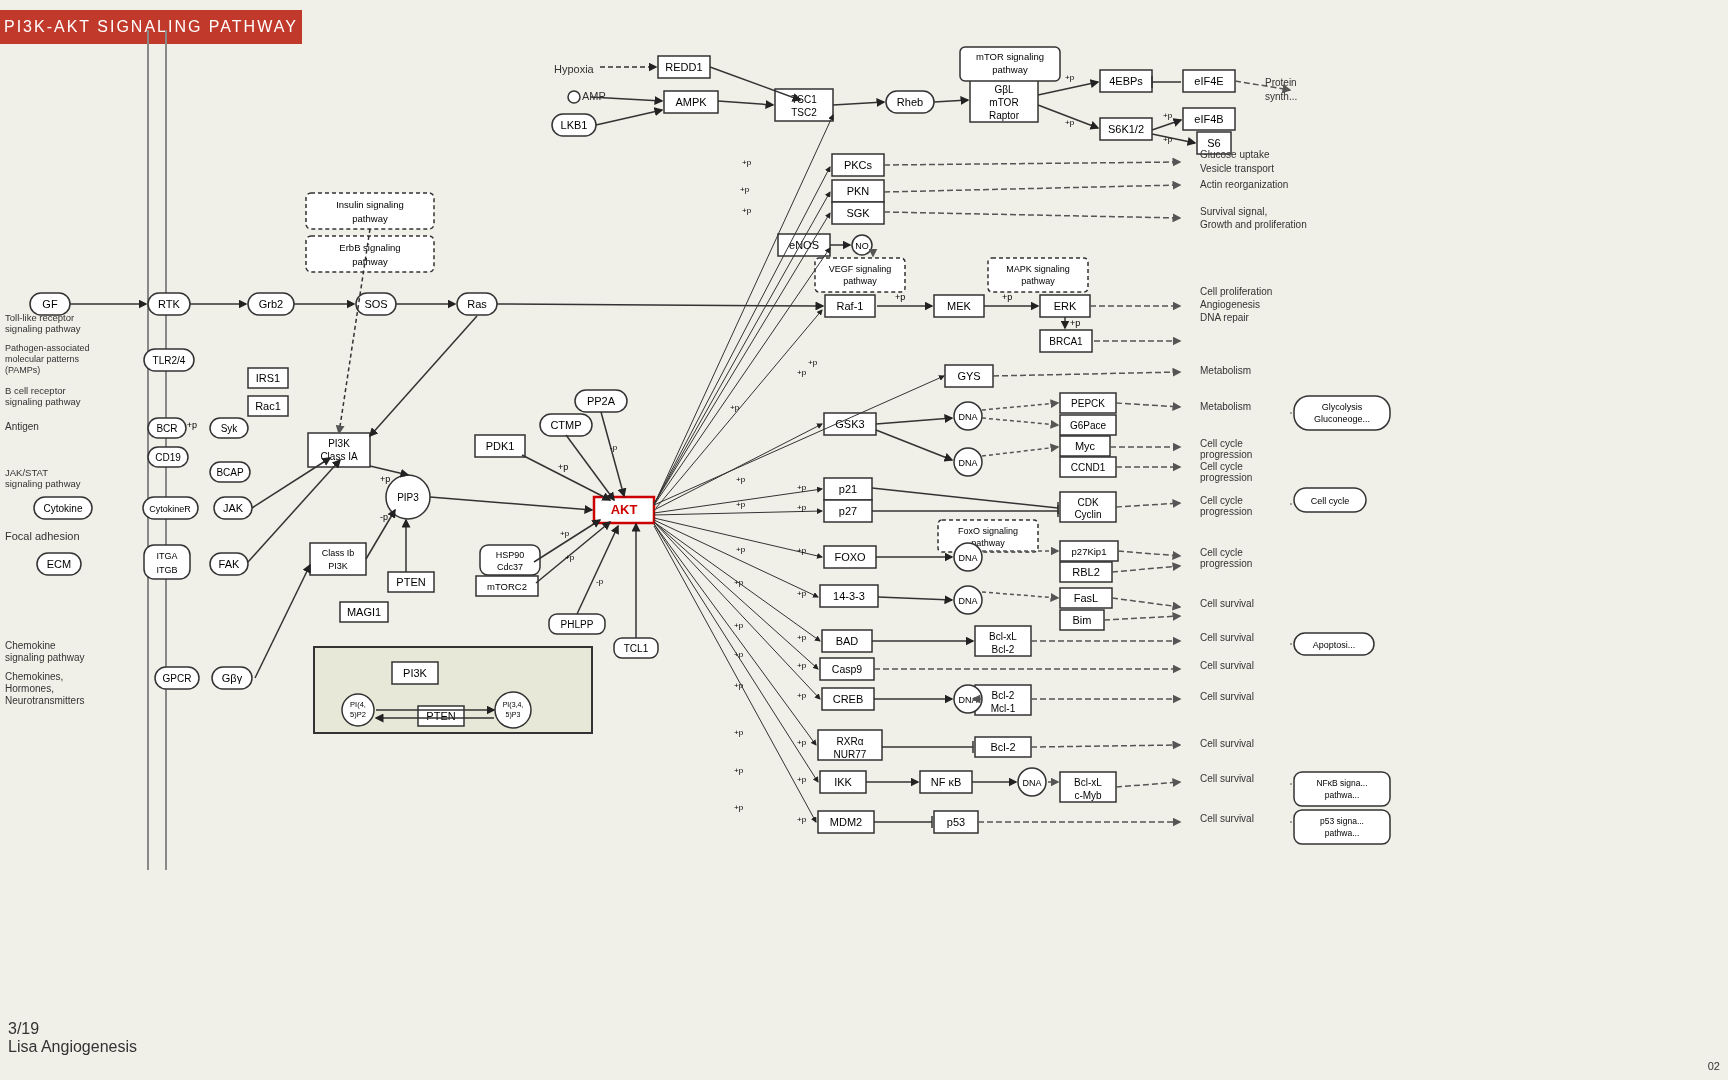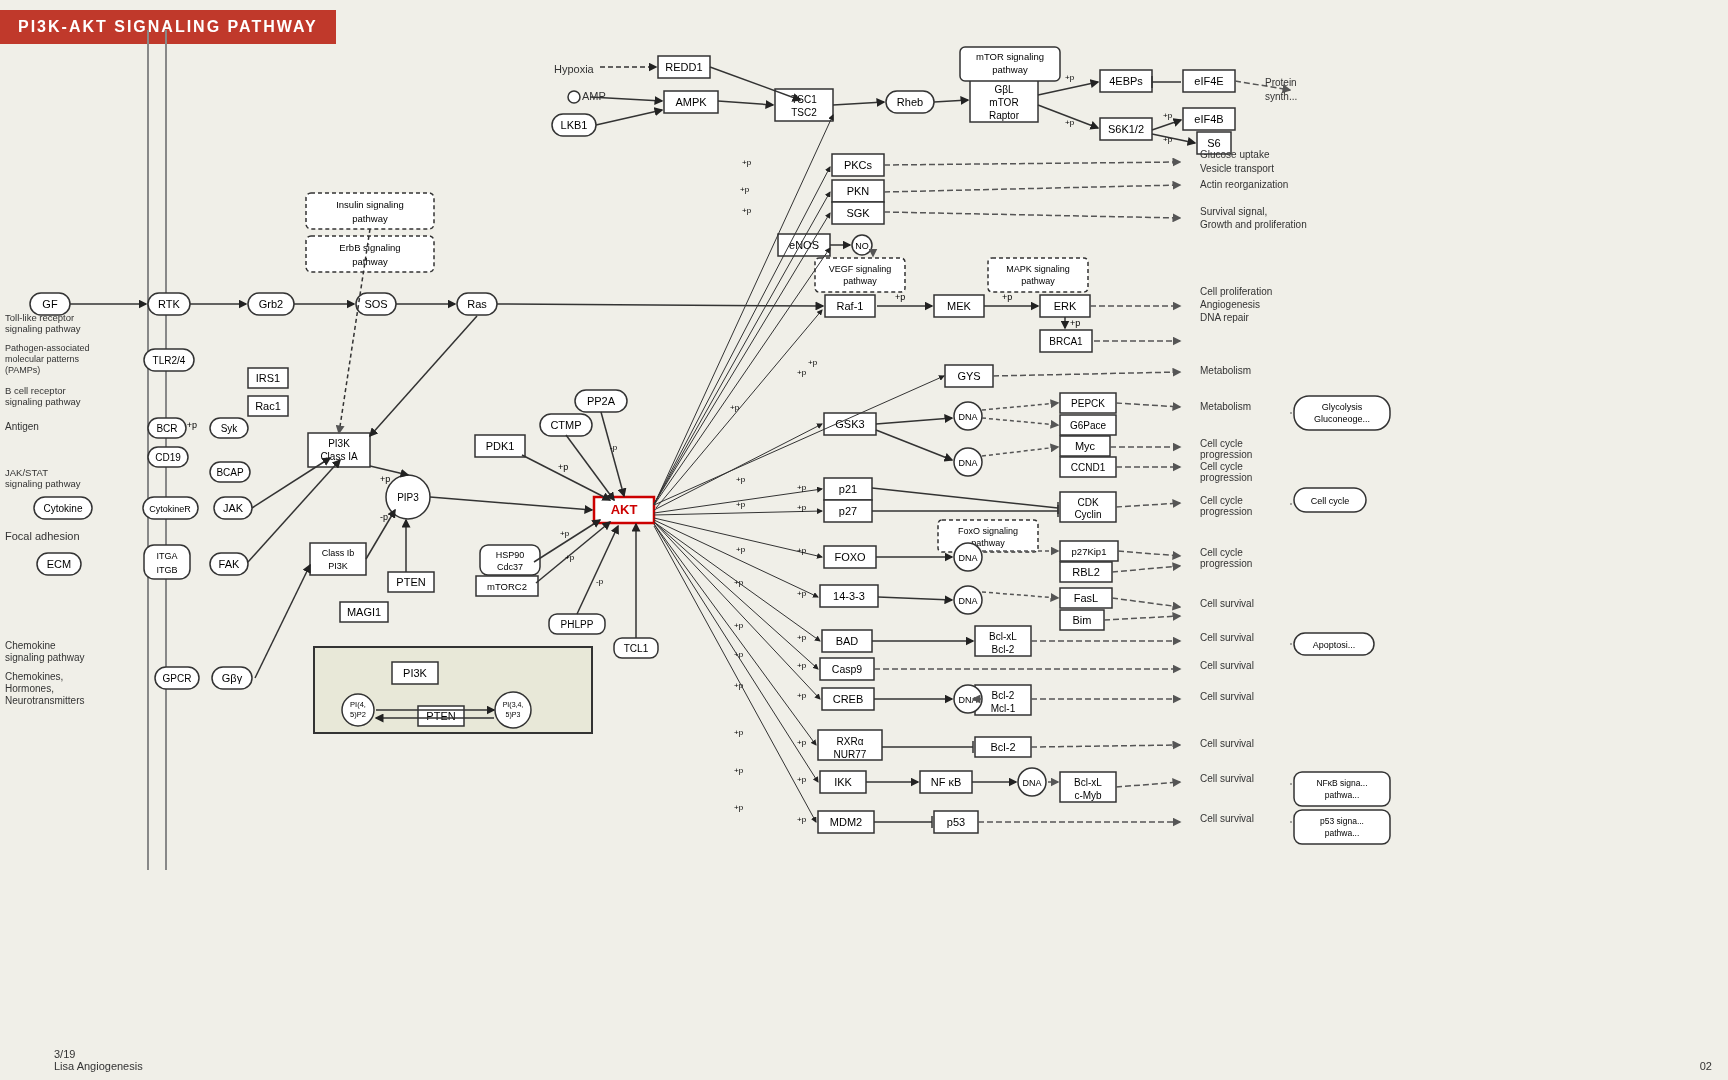--- a/index.html
+++ b/index.html
@@ -24,37 +24,36 @@
       width: 100%;
       height: 100%;
     }
     .title-box {
       position: absolute;
       top: 10px;
       left: 0px;
       background: #c0392b;
       color: white;
       font-size: 16px;
-      font-weight: bold;
+      font-weight: normal;
       letter-spacing: 2px;
-      padding: 6px 16px;
+      padding: 6px 2px;
       border: 2px solid #c0392b;
     }
     .footer {
       position: absolute;
-      bottom: 8px;
+      bottom: 24px;
       left: 8px;
-      font-size: 11px;
+      font-size: 16px;
       color: #333;
-      margin-left: 46px;
     }
     .page-num {
       position: absolute;
       bottom: 8px;
-      right: 16px;
+      right: 8px;
       font-size: 11px;
       color: #333;
     }
   </style>
 </head>
 <body>
 
 <div id="pathway-container">
   <div class="title-box">PI3K-AKT SIGNALING PATHWAY</div>
 

